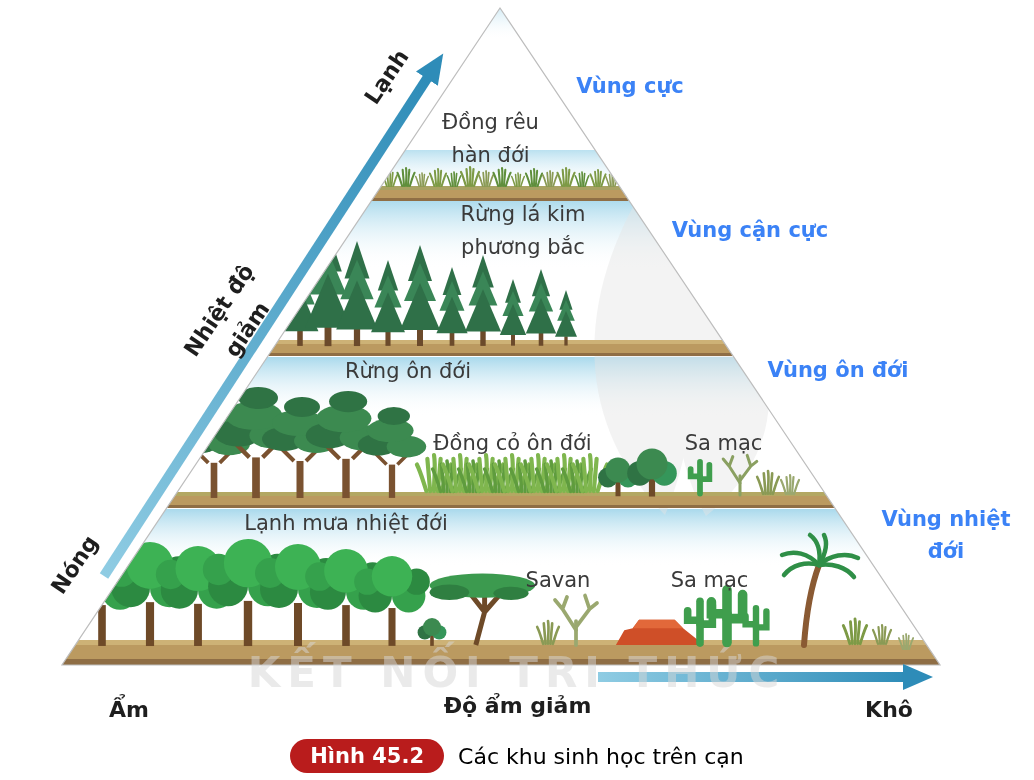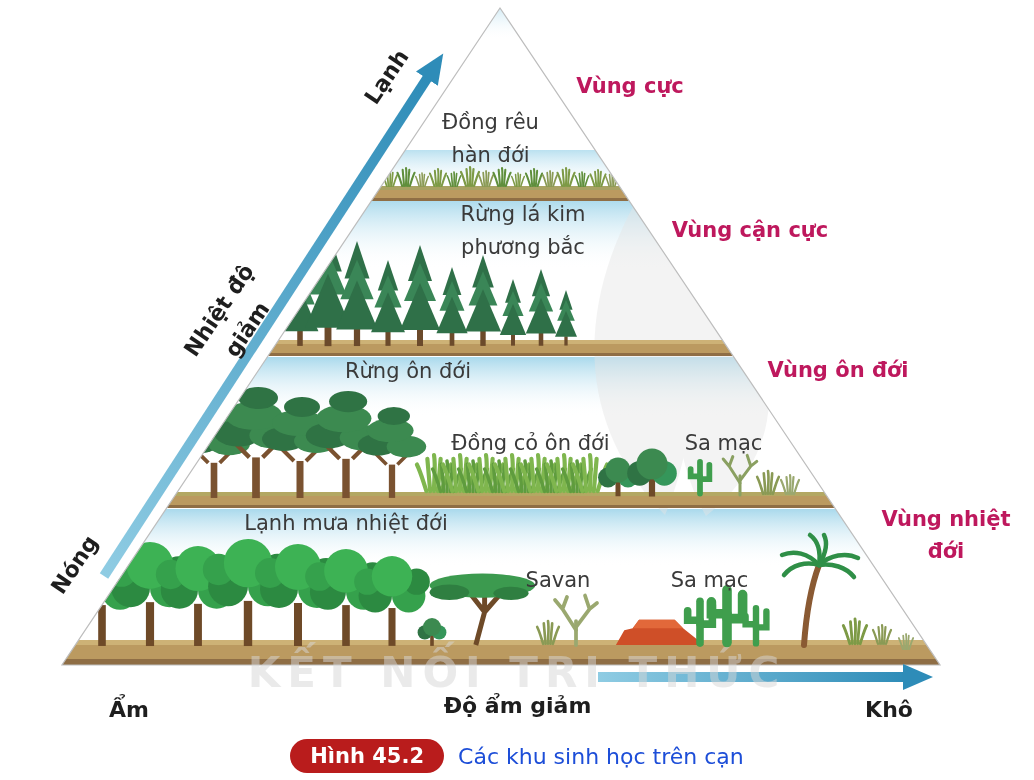--- a/index.html
+++ b/index.html
@@ -2,29 +2,29 @@
 <html><head>
 <meta charset="utf-8">
 <style>
   * { margin:0; padding:0; box-sizing:border-box; }
   html,body { background:#ffffff; }
   body { font-family:"DejaVu Sans","Liberation Sans",sans-serif; }
   .stage { position:relative; width:1034px; height:780px; background:#fff; overflow:hidden; }
   .diagram { position:absolute; left:0; top:0; }
 
   .lbl { position:absolute; color:#3a3a3a; font-size:21px; line-height:1.55; text-align:center; }
-  .zone { font-weight:bold; color:#be185d; }
+  .zone { font-weight:bold; color:#3b82f6; }
   .axis { font-weight:bold; color:#1e1e1e; font-size:22px; }
   .rot  { transform:rotate(-56deg); }
 
   
   .b-tundra            { left:428px; top:106px; width:125px; }
   .b-taiga             { left:443px; top:198px; width:160px; }
   .b-temperate-forest  { left:338px; top:355px; width:140px; }
-  .b-temperate-grass   { left:438px; top:427px; width:185px; }
+  .b-temperate-grass   { left:420px; top:427px; width:185px; }
   .b-temperate-desert  { left:676px; top:427px; width:95px;  }
   .b-rainforest        { left:230px; top:507px; width:232px; }
   .b-savanna           { left:514px; top:564px; width:88px;  }
   .b-tropical-desert   { left:662px; top:564px; width:95px;  }
 
   
   .z-polar     { left:566px; top:70px;  width:128px; }
   .z-subpolar  { left:668px; top:214px; width:164px; }
   .z-temperate { left:756px; top:354px; width:164px; }
   .z-tropical  { left:876px; top:504px; width:140px; line-height:1.5; }
@@ -39,21 +39,21 @@
 
   .wm { position:absolute; left:0; width:100%; text-align:center; color:#d7d7d7;
         opacity:.5; font-weight:bold; white-space:nowrap; pointer-events:none; }
   .wm1 { top:648px; font-size:42px; letter-spacing:7px; }
   .wm2 { top:703px; font-size:40px; letter-spacing:15px; }
 
   .caption { position:absolute; top:739px; left:0; width:100%;
              display:flex; justify-content:center; align-items:center; gap:14px; }
   .badge { background:#b91c1c; color:#fff; font-weight:bold; font-size:21px;
            padding:5px 20px; border-radius:18px; }
-  .cap-text { color:#1d4ed8; font-size:22px; }
+  .cap-text { color:#000000; font-size:22px; }
 </style>
 </head>
 <body>
 
 <div class="stage">
 
   <svg class="diagram" width="1034" height="780" viewBox="0 0 1034 780" xmlns="http://www.w3.org/2000/svg">
     <defs>
       <clipPath id="tri">
           <path d="M500,8 L940,665 L62,665 Z"></path>

